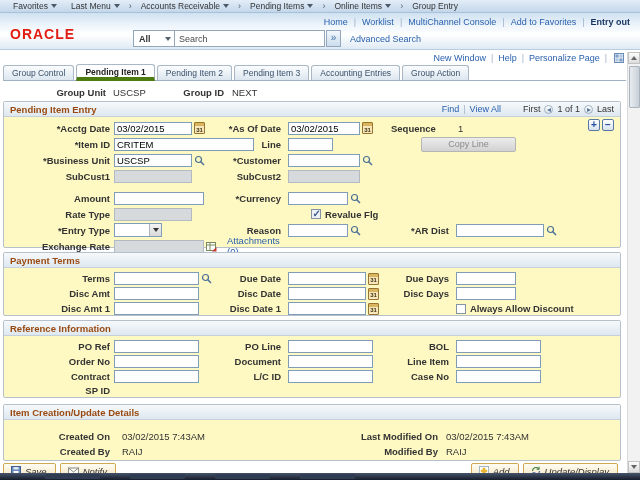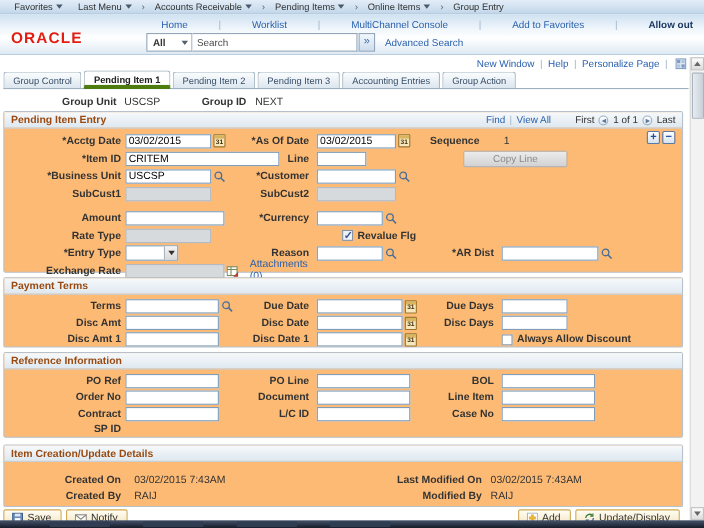--- a/index.html
+++ b/index.html
@@ -15,21 +15,21 @@
     border-top:4px solid #4a5a6a; display:inline-block; }
   .bc-sep { color:#55606b; font-size:9px; padding:0 2px; }
 
   
   #pshdr { position:absolute; left:0; top:13px; width:640px; height:37px;
     background:linear-gradient(180deg,#cfe1f1 0%,#eef5fb 35%,#ffffff 60%,#dfeaf4 100%);
     border-bottom:1px solid #b9cde0; }
   #logo { position:absolute; left:10px; top:13px; color:#e21d12; font-size:14px;
     font-weight:bold; letter-spacing:1px; }
   #hlinks { position:absolute; right:10px; top:4px; display:flex; align-items:center;
-    font-size:9px; color:#2a61ad;gap:22px; }
+    font-size:9px; color:#2a61ad; }
   #hlinks .hsep { color:#9fb4ca; padding:0 6px; }
   #hlinks .hlink { cursor:pointer; white-space:nowrap; }
   #signout { font-weight:bold; color:#17355e; cursor:pointer; }
   #searchbar { position:absolute; left:133px; top:17px; height:17px; display:flex; align-items:center; }
   #scope { width:42px; height:17px; background:#fff; border:1px solid #93a6ba;
     display:flex; align-items:center; font-size:9px; font-weight:bold; padding-left:5px; cursor:pointer; }
   #scope .bc-caret { margin-left:auto; margin-right:3px; border-top-color:#55606b; }
   #searchbox { width:150px; height:17px; border:1px solid #93a6ba; border-left:none;
     font-size:9px; padding:0 4px; font-family:"Liberation Sans",sans-serif; color:#333; }
   #searchbox::placeholder { color:#4a4a4a; opacity:1; }
@@ -54,21 +54,21 @@
 
   
   #groupline { position:absolute; top:86px; left:0; display:flex; align-items:center;
     font-size:9.5px; height:13px; }
   #groupline .gl1 { width:110px; text-align:right; font-weight:bold; padding-right:4px; }
   #groupline .gv1 { width:72px; padding-left:3px; }
   #groupline .gl2 { width:46px; text-align:right; font-weight:bold; padding-right:4px; }
   #groupline .gv2 { padding-left:4px; }
 
   
-  .grp { position:absolute; left:3px; width:618px; background:#fdba74;
+  .grp { position:absolute; left:3px; width:618px; background:#fef9c3;
     border:1px solid #b6c1cc; border-radius:2px; }
   .grphdr { height:15px; background:linear-gradient(#f6f9fb,#dee8f0);
     border-bottom:1px solid #c6d0da; display:flex; align-items:center; padding:0 6px; font-size:9px; }
   .grptitle { color:#9a4a10; font-weight:bold; font-size:9.5px; }
   .hdrnav { margin-left:auto; display:flex; align-items:center; gap:4px; color:#333; }
   .hdrnav .lnk { color:#2a61ad; cursor:pointer; }
   .hdrnav .gap { width:14px; }
   .arrowbtn { width:9px; height:9px; border:1px solid #9fb0c0; border-radius:50%;
     background:linear-gradient(#ffffff,#dde6ee); position:relative; cursor:pointer; }
   .arrowbtn::after { content:""; position:absolute; top:2px; }
@@ -120,21 +120,21 @@
   .cc1 { width:110px; text-align:right; font-weight:bold; padding-right:4px; }
   .cv1 { width:196px; padding-left:8px; }
   .cc2 { width:128px; text-align:right; font-weight:bold; }
   .cv2 { padding-left:8px; }
 
   
   #toolbar-left { position:absolute; left:3px; top:463px; display:flex; gap:4px; }
   #toolbar-right { position:absolute; right:22px; top:463px; display:flex; gap:4px; }
   .tbtn { height:16px; padding:1px 8px 1px 5px; display:flex; align-items:center; gap:4px;
     background:linear-gradient(#fffdf4,#f3e3bd); border:1px solid #cfa952; border-radius:2px;
-    font-size:9.5px; color:#333; cursor:pointer; white-space:nowrap; }
+    font-size:9.5px; color:#333; cursor:pointer; white-space:nowrap;font-style:italic; }
 
   
   #vscroll { position:absolute; right:0; top:52px; width:13px; height:421px;
     background:#f2f2f2; border-left:1px solid #d9d9d9; }
   .sbtn { position:absolute; left:0; width:12px; height:12px; background:linear-gradient(#fdfdfd,#dcdcdc);
     border:1px solid #c2c2c2; display:flex; align-items:center; justify-content:center; cursor:pointer; }
   .sbtn.up { top:0; } .sbtn.down { bottom:0; }
   .tri-up { border-left:3px solid transparent; border-right:3px solid transparent; border-bottom:4px solid #666; }
   .tri-down { border-left:3px solid transparent; border-right:3px solid transparent; border-top:4px solid #666; }
   #sthumb { position:absolute; left:0.5px; top:14px; width:11px; height:42px;
@@ -180,21 +180,21 @@
   <div id="logo">ORACLE</div>
   <div id="hlinks">
     <span class="hlink">Home</span>
       <span class="hsep">|</span>
     <span class="hlink">Worklist</span>
       <span class="hsep">|</span>
     <span class="hlink">MultiChannel Console</span>
       <span class="hsep">|</span>
     <span class="hlink">Add to Favorites</span>
       <span class="hsep">|</span>
-    <span id="signout">Allow out</span>
+    <span id="signout">Entry out</span>
   </div>
   <div id="searchbar">
     <div id="scope">
         <span>All</span>
         <span class="bc-caret"></span>
       </div>
     <input id="searchbox" placeholder="Search" style="">
     <div id="gobtn">»</div>
     <span id="advsearch">Advanced Search</span>
   </div>

